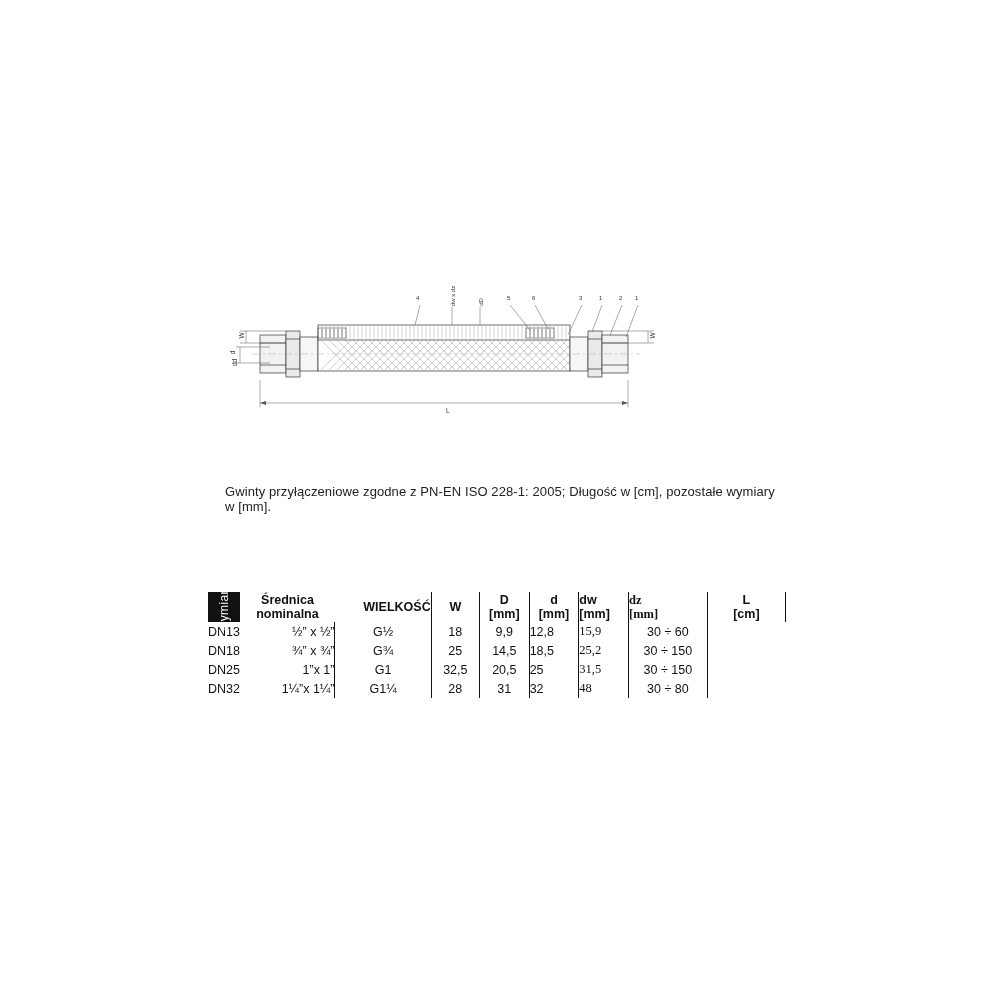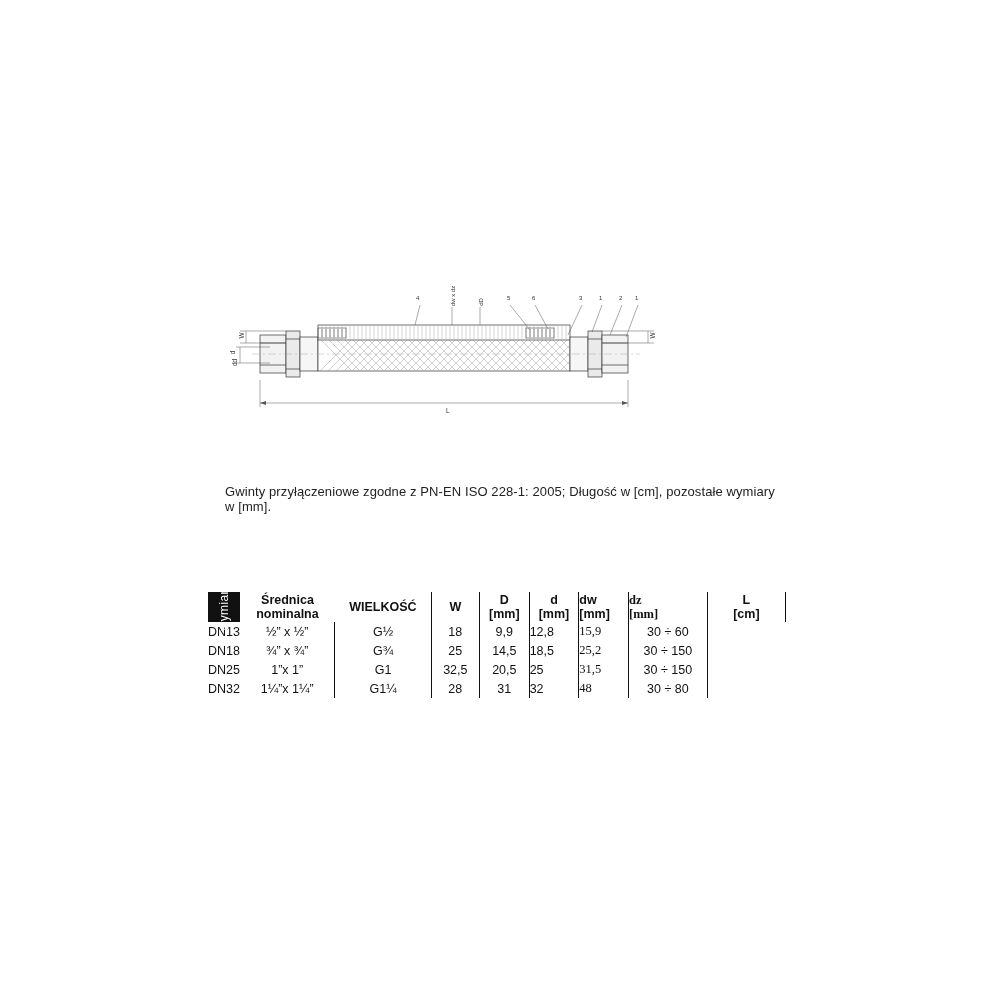--- a/index.html
+++ b/index.html
@@ -94,21 +94,21 @@
   .hdr {
     font-weight: bold;
     text-align: center;
     line-height: 1.15;
     padding: 2px 4px 3px 4px;
     font-size: 12.5px;
   }
   .hdr .unit { font-weight: bold; display: block; }
 
   .col-dn   { width: 96px;  padding-right: 8px; }
-  .col-size { width: 104px; text-align: center; }
+  .col-size { width: 104px; text-align: right; }
   .col-w    { width: 52px;  text-align: center; }
   .col-D    { width: 54px;  text-align: center; }
   .col-d    { width: 54px;  text-align: center; }
   .col-dw   { width: 54px;  text-align: left; }
   .col-dz   { width: 54px;  text-align: left; font-family: Liberation Serif, serif; }
   .col-L    { width: 92px;  text-align: center; }
 
   .vline-l { border-left: 1px solid #111; }
   .vline-r { border-right: 1px solid #111; }
 

